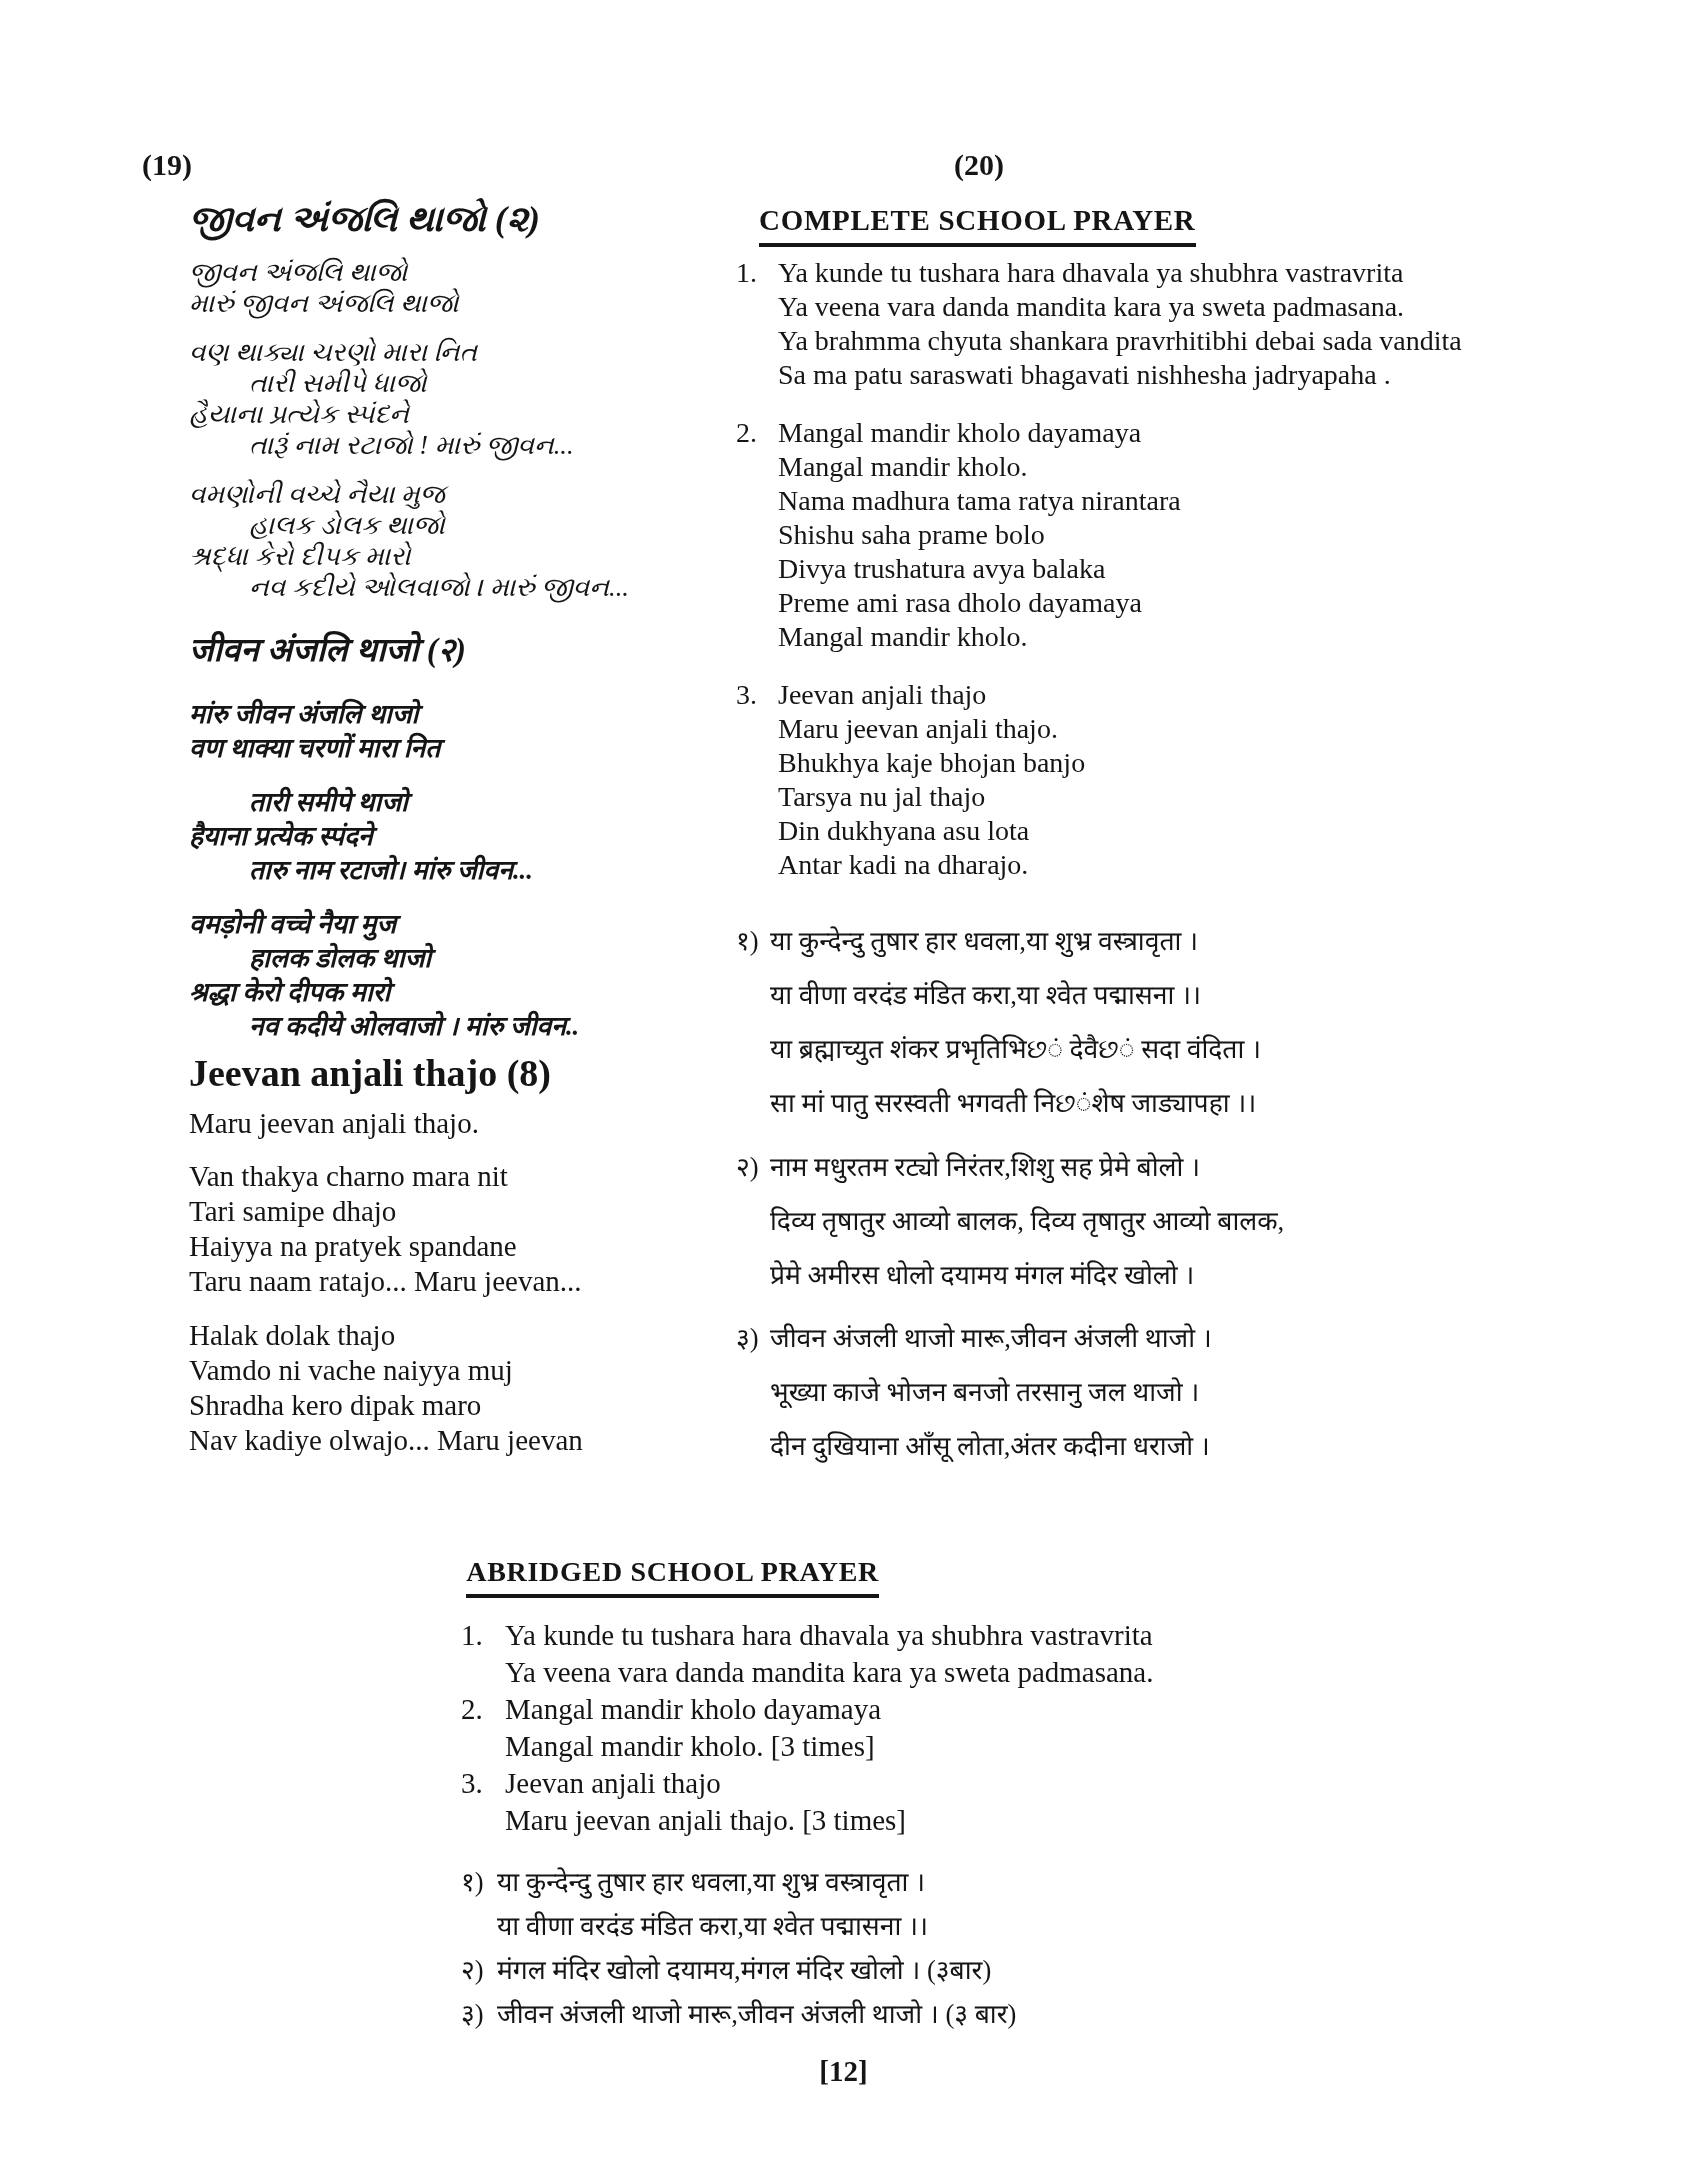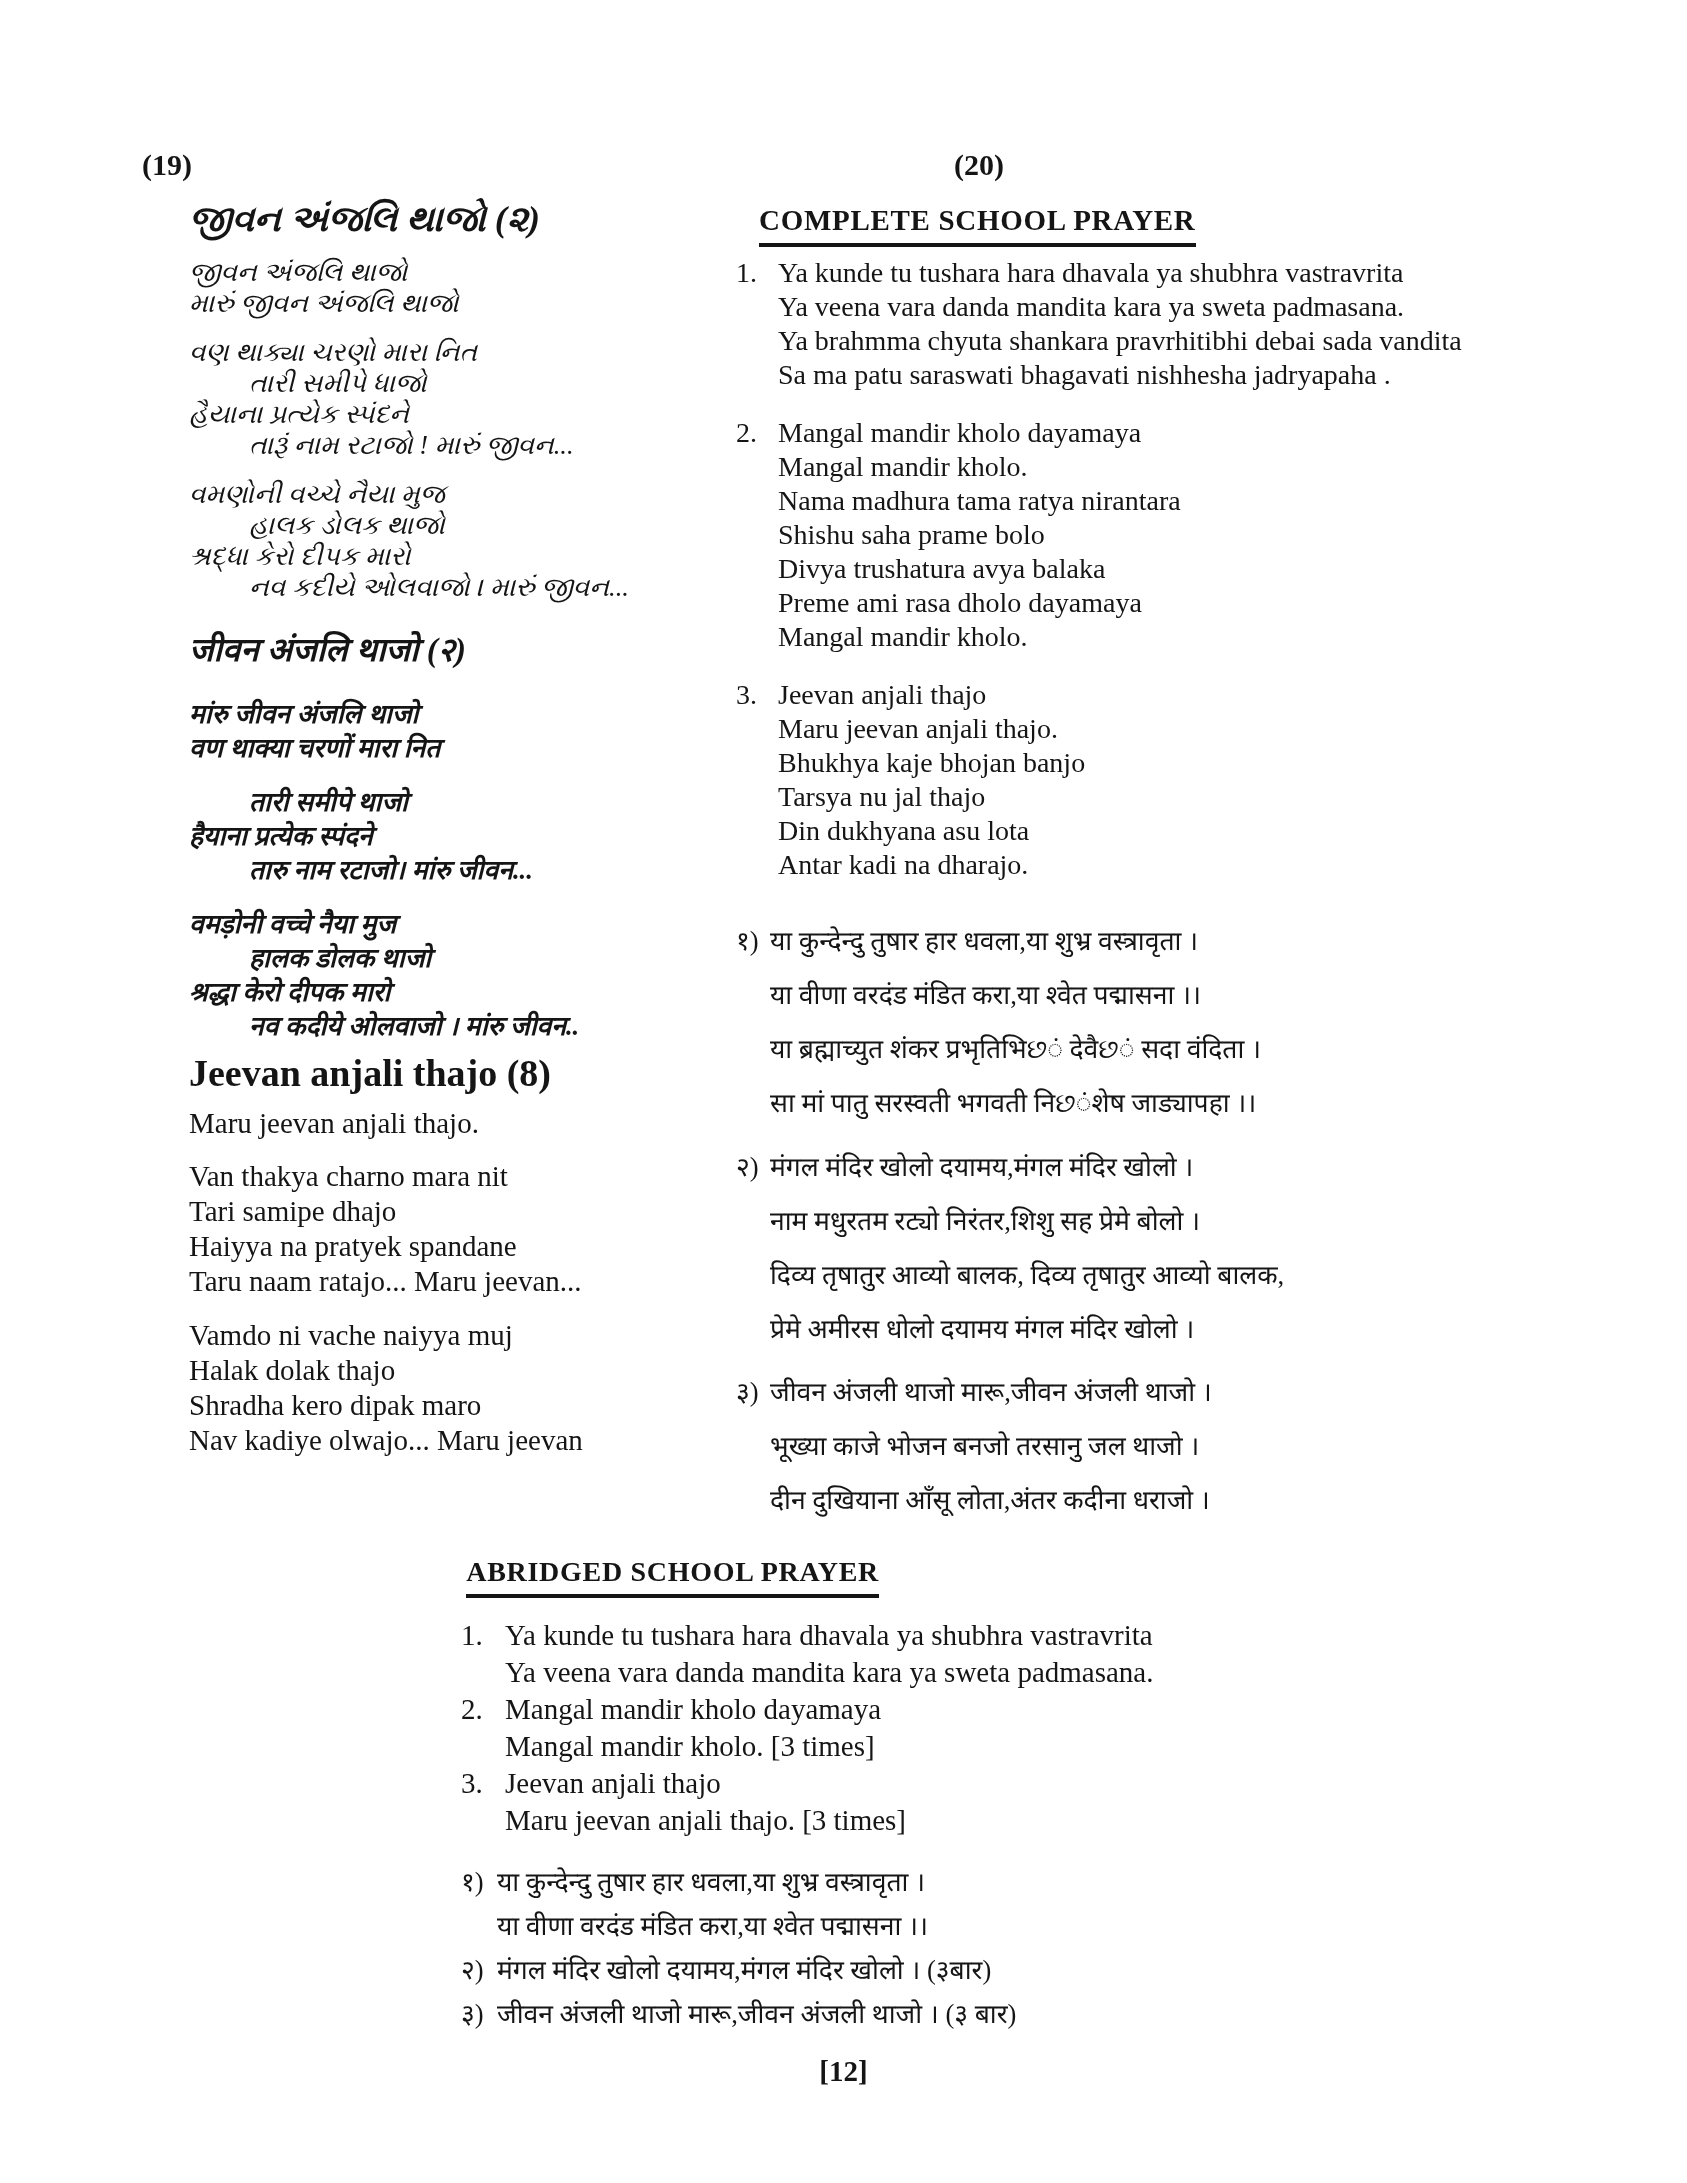--- a/index.html
+++ b/index.html
@@ -101,22 +101,22 @@
 
     <div class="eng-title">Jeevan anjali thajo (8)</div>
     <div class="eng-body">
         <div class="line">Maru jeevan anjali thajo.</div>
         <div class="gap"></div>
         <div class="line">Van thakya charno mara nit</div>
         <div class="line">Tari samipe dhajo</div>
         <div class="line">Haiyya na pratyek spandane</div>
         <div class="line">Taru naam ratajo... Maru jeevan...</div>
         <div class="gap"></div>
+        <div class="line">Halak dolak thajo</div>
         <div class="line">Vamdo ni vache naiyya muj</div>
-        <div class="line">Halak dolak thajo</div>
         <div class="line">Shradha kero dipak maro</div>
         <div class="line">Nav kadiye olwajo... Maru jeevan</div>
       </div>
   </div>
 
   <div class="col-right">
     <div class="section-title">COMPLETE SCHOOL PRAYER</div>
     <div class="num-list">
         <div class="item">
           <div class="num">1.</div>
@@ -157,21 +157,20 @@
           <div class="lines">
             <div class="line">या कुन्देन्दु तुषार हार धवला,या शुभ्र वस्त्रावृता ।</div>
             <div class="line">या वीणा वरदंड मंडित करा,या श्वेत पद्मासना ।।</div>
             <div class="line">या ब्रह्माच्युत शंकर प्रभृतिभिછं देवैછं सदा वंदिता ।</div>
             <div class="line">सा मां पातु सरस्वती भगवती निછंशेष जाड्यापहा ।।</div>
           </div>
         </div>
         <div class="item">
           <div class="num">२)</div>
           <div class="lines">
-            <div class="line">मंगल मंदिर खोलो दयामय,मंगल मंदिर खोलो ।</div>
             <div class="line">नाम मधुरतम रट्यो निरंतर,शिशु सह प्रेमे बोलो ।</div>
             <div class="line">दिव्य तृषातुर आव्यो बालक, दिव्य तृषातुर आव्यो बालक,</div>
             <div class="line">प्रेमे अमीरस धोलो दयामय मंगल मंदिर खोलो ।</div>
           </div>
         </div>
         <div class="item">
           <div class="num">३)</div>
           <div class="lines">
             <div class="line">जीवन अंजली थाजो मारू,जीवन अंजली थाजो ।</div>
             <div class="line">भूख्या काजे भोजन बनजो तरसानु जल थाजो ।</div>

